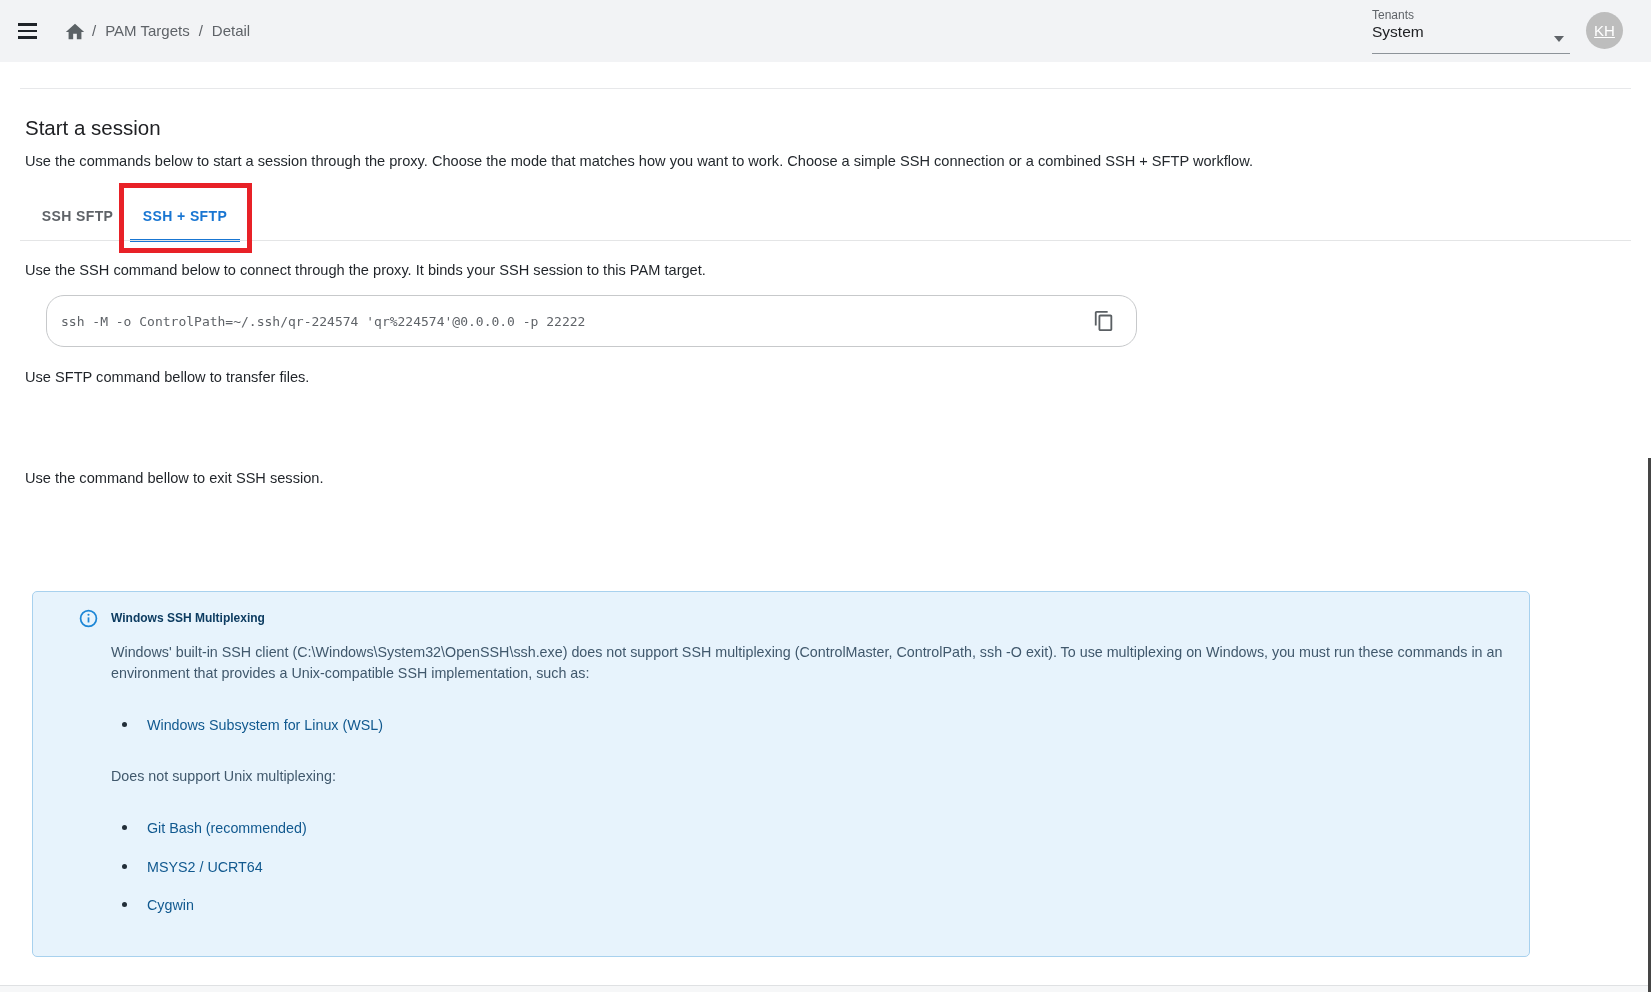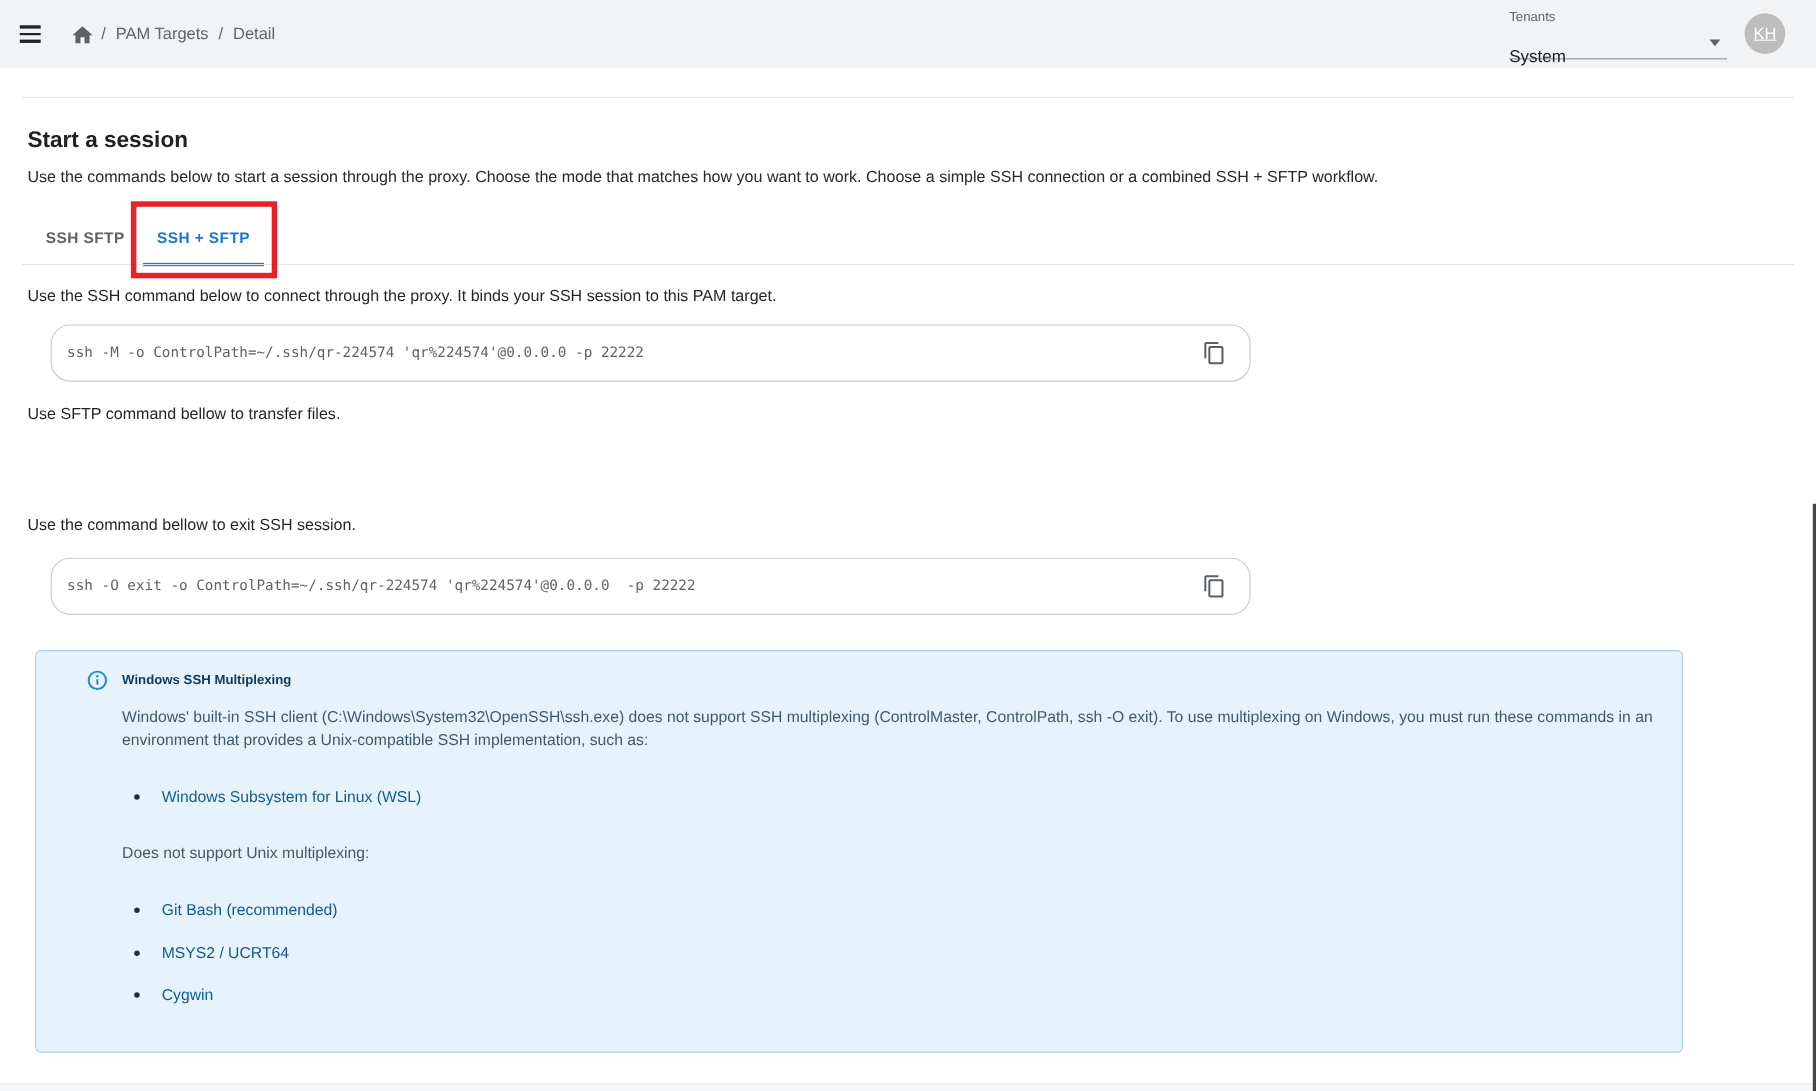--- a/index.html
+++ b/index.html
@@ -14,31 +14,31 @@
     display:flex; flex-direction:column; justify-content:center; gap:4px; cursor:pointer;
     background:none; border:none; }
   .menu-btn span { display:block; width:19px; height:2.4px; background:#1f2328; margin-left:4px; }
   .home-ic { position:absolute; left:64px; top:21px; }
   .crumbs { position:absolute; left:92px; top:22px; display:flex; gap:9px;
     font-size:15px; color:#5f6368; align-items:center; }
   .crumb { color:#5f6368; text-decoration:none; }
   .tenants { position:absolute; left:1372px; top:7px; width:198px; height:47px;
     border-bottom:1px solid #8d9399; cursor:pointer; }
   .tenants .t-label { font-size:12px; color:#5f6368; display:block; margin-top:1px; }
-  .tenants .t-value { font-size:15.5px; color:#202124; display:block; margin-top:21px; }
+  .tenants .t-value { font-size:15.5px; color:#202124; display:block; margin-top:1px; }
   .caret { position:absolute; right:6px; top:29px; width:0; height:0;
     border-left:5px solid transparent; border-right:5px solid transparent;
     border-top:6px solid #5f6368; }
   .avatar { position:absolute; left:1586px; top:12px; width:37px; height:37px;
     border-radius:50%; background:var(--avatar_bg,#bdbdbd); color:#fff;
     display:flex; align-items:center; justify-content:center; font-size:15px; cursor:pointer;text-decoration:underline; }
 
   
   .divider-top { position:absolute; left:20px; top:88px; width:1611px; height:1px; background:#e7e8ea; }
-  .page-title { position:absolute; left:25px; top:116px; font-size:20.5px; font-weight:700; color:#202124;text-align:center; }
+  .page-title { position:absolute; left:25px; top:116px; font-size:20.5px; font-weight:400; color:#202124;text-align:center; }
   .page-desc { position:absolute; left:25px; top:153px; font-size:14.6px; color:#24292e; }
 
   .tabbar { position:absolute; left:25px; top:192px; height:48px; display:flex; }
   .tab { height:48px; display:flex; align-items:center; justify-content:center;
     font-size:14px; font-weight:700; letter-spacing:.4px; cursor:pointer; color:#5f6368; }
   .tab.t1 { width:105px; }
   .tab.t2 { width:110px; color:var(--accent_blue,#1976d2); position:relative; }
   .tab.t2::after { content:""; position:absolute; left:0; bottom:-2px; width:100%; height:3px;
     background:var(--accent_blue,#1976d2); }
   .tabs-divider { position:absolute; left:20px; top:240px; width:1611px; height:1px; background:#e4e5e6; }
@@ -125,28 +125,20 @@
     <button class="copy-btn">
       <svg width="22" height="22" viewBox="0 0 24 24">
           <path d="M16 1H4c-1.1 0-2 .9-2 2v14h2V3h12V1zm3 4H8c-1.1 0-2 .9-2 2v14c0 1.1.9 2 2 2h11c1.1 0 2-.9 2-2V7c0-1.1-.9-2-2-2zm0 16H8V7h11v14z" fill="#5a5f63"></path>
         </svg>
     </button>
   </div>
 
   <p class="cmd-label" style="top:369px">Use SFTP command bellow to transfer files.</p>
 
   <p class="cmd-label" style="top:470px">Use the command bellow to exit SSH session.</p>
-  <div class="cmd-box" style="top:507px">
-    <code class="cmd-text">ssh -O exit -o ControlPath=~/.ssh/qr-224574 'qr%224574'@0.0.0.0  -p 22222</code>
-    <button class="copy-btn">
-      <svg width="22" height="22" viewBox="0 0 24 24">
-          <path d="M16 1H4c-1.1 0-2 .9-2 2v14h2V3h12V1zm3 4H8c-1.1 0-2 .9-2 2v14c0 1.1.9 2 2 2h11c1.1 0 2-.9 2-2V7c0-1.1-.9-2-2-2zm0 16H8V7h11v14z" fill="#5a5f63"></path>
-        </svg>
-    </button>
-  </div>
 
   <section class="panel">
     <span class="panel-ic">
       <svg width="19" height="19" viewBox="0 0 24 24" fill="none">
         <circle cx="12" cy="12" r="10" stroke="#1c86d6" stroke-width="2.2"></circle>
         <line x1="12" y1="10.6" x2="12" y2="17" stroke="#1c86d6" stroke-width="2.2"></line>
         <circle cx="12" cy="7.2" r="1.35" fill="#1c86d6"></circle>
       </svg>
     </span>
     <h2 class="panel-title">Windows SSH Multiplexing</h2>

